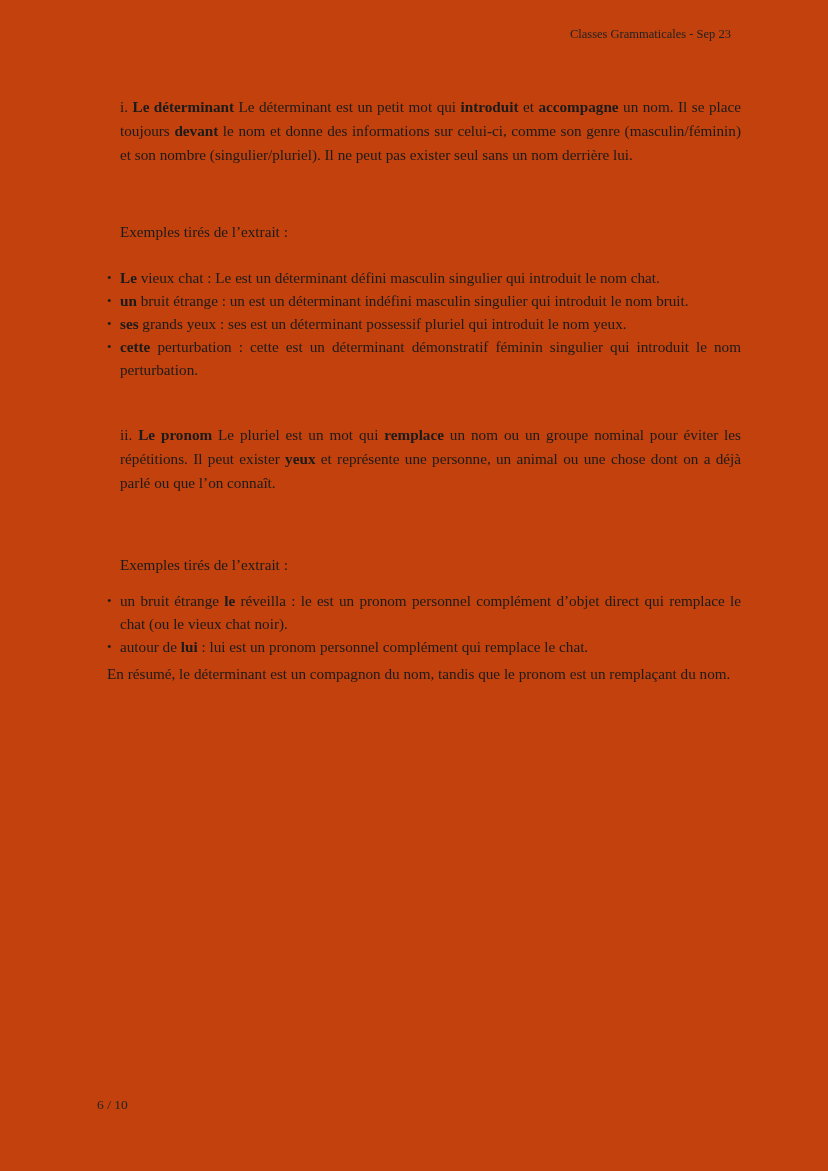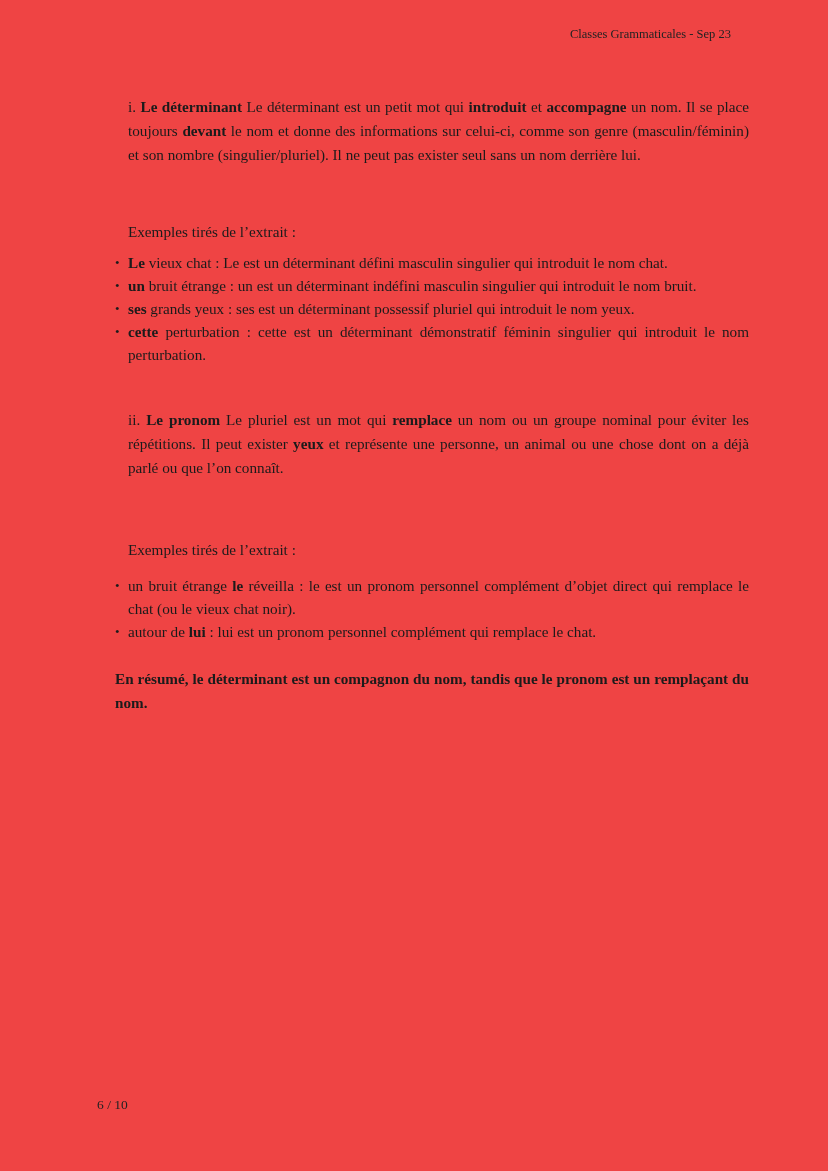--- a/index.html
+++ b/index.html
@@ -4,37 +4,37 @@
 <style>
   html, body {
     margin: 0;
     padding: 0;
     background: #ffffff;
   }
   .page {
     position: relative;
     width: 828px;
     height: 1171px;
-    background: #ef4444;
+    background: #c2410c;
     font-family: "Liberation Serif", "DejaVu Serif", serif;
     color: #1b1b1b;
     overflow: hidden;
   }
   .page-header {
     position: absolute;
     top: 26px;
     right: 97px;
     font-size: 12.5px;
     line-height: 16px;
     color: #222222;
     text-align: right;
   }
   .content {
     position: absolute;
-    left: 115px;
+    left: 107px;
     top: 95px;
     width: 634px;
     font-size: 15.2px;
   }
   .para {
     margin: 0;
     line-height: 24px;
     text-align: justify;
   }
   .indent {
@@ -44,39 +44,39 @@
     margin: 0;
     line-height: 24px;
   }
   .label-1 { margin-top: 53px; }
   .label-2 { margin-top: 58px; }
   .examples-list {
     margin: 0;
     padding: 0 0 0 13px;
     list-style: none;
   }
-  .list-1 { margin-top: 7px; }
+  .list-1 { margin-top: 22px; }
   .list-2 { margin-top: 12px; }
   .examples-list li {
     position: relative;
     line-height: 23px;
     text-align: justify;
     margin: 0;
   }
   .examples-list li::before {
     content: "\2022";
     position: absolute;
     left: -13px;
     top: 0;
     font-size: 13px;
     line-height: 23px;
     color: #1b1b1b;
   }
   .para-2 { margin-top: 42px; }
-  .summary { margin-top: 24px; font-weight: bold; }
+  .summary { margin-top: 4px; }
   .b { font-weight: bold; }
   .page-footer {
     position: absolute;
     left: 97px;
     top: 1096px;
     width: 634px;
     text-align: left;
     font-size: 13.5px;
     line-height: 17px;
     color: #222222;

